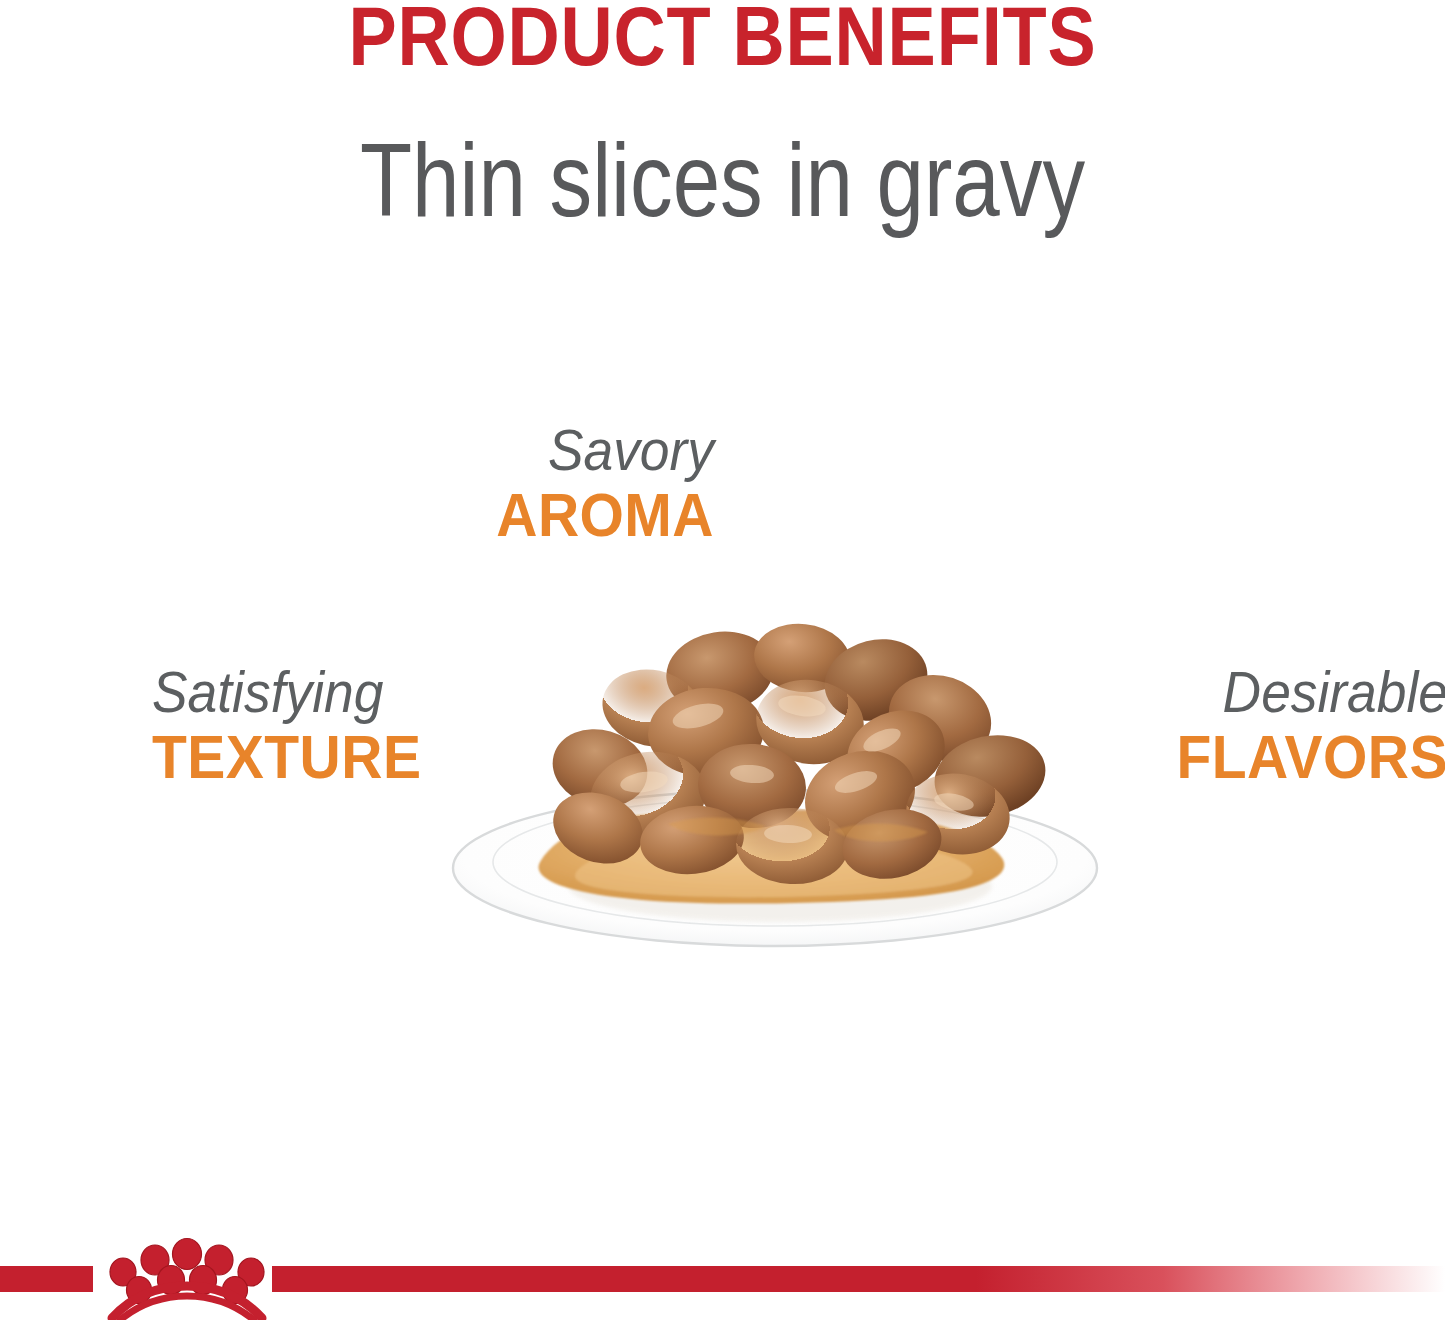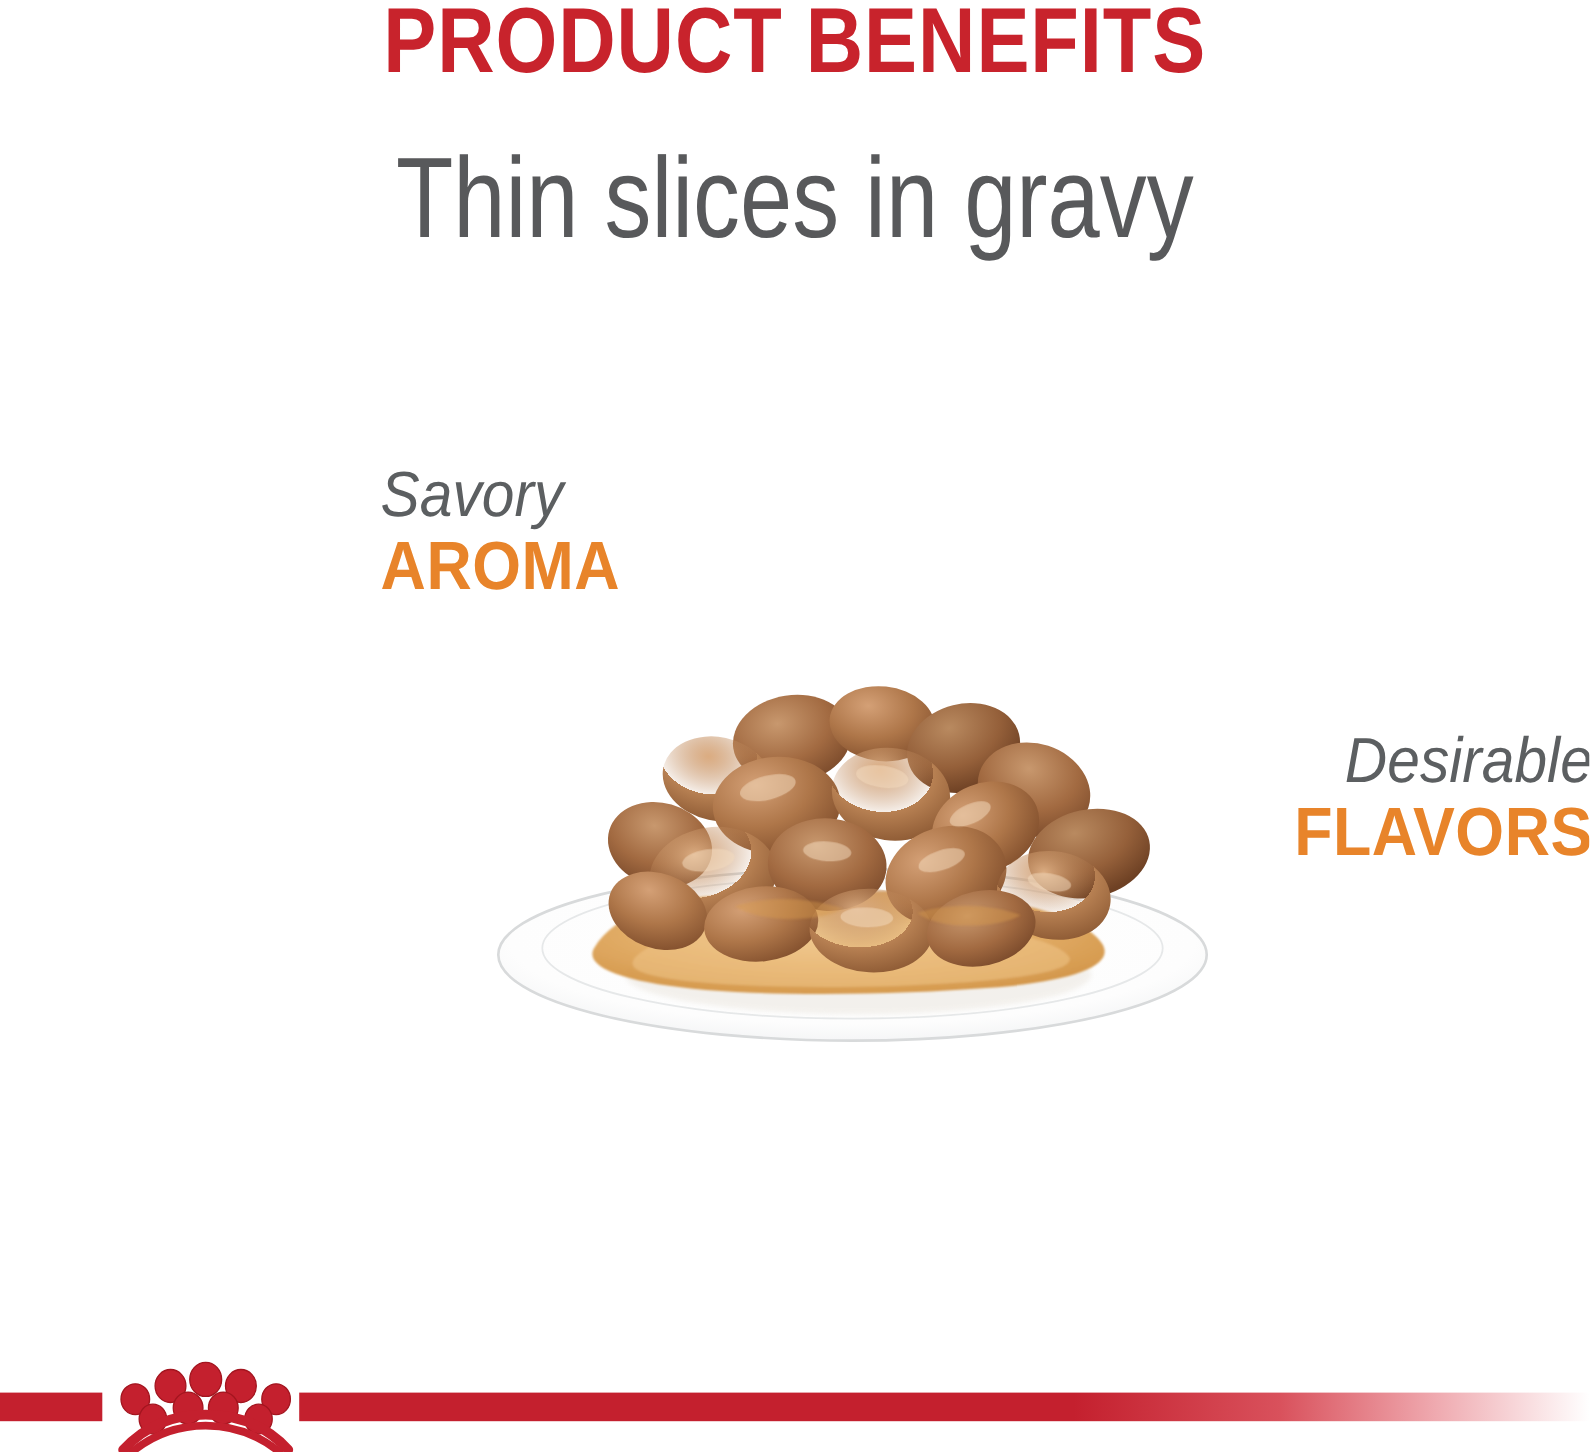--- a/index.html
+++ b/index.html
@@ -69,21 +69,21 @@
   .benefit .noun {
     font-family: "Liberation Sans Narrow", "Liberation Sans", sans-serif;
     font-weight: bold;
     font-size: 62px;
     color: #E8842A;
     letter-spacing: 0.5px;
     line-height: 1.1;
     display: block;
     transform: scaleX(0.92);
   }
-  .benefit.center  { text-align: left; }
+  .benefit.center  { text-align: right; }
   .benefit.center .adj,
   .benefit.center .noun { transform-origin: 50% 50%; }
   .benefit.leftal  { text-align: left; }
   .benefit.leftal .adj,
   .benefit.leftal .noun { transform-origin: 0% 50%; }
   .benefit.rightal { text-align: right; }
   .benefit.rightal .adj,
   .benefit.rightal .noun { transform-origin: 100% 50%; }
 
   #benefit-aroma       { left: 330px;  top: 420px; width: 400px; }
@@ -140,20 +140,24 @@
   <div class="heading-title">PRODUCT BENEFITS</div>
 
   <div class="heading-sub">Thin slices in gravy</div>
 
   <div class="benefit center" id="benefit-aroma">
     <span class="adj">Savory</span>
     <span class="noun">AROMA</span>
   </div>
 
 
+  <div class="benefit leftal" id="benefit-texture">
+    <span class="adj">Satisfying</span>
+    <span class="noun">TEXTURE</span>
+  </div>
 
   <div class="benefit rightal" id="benefit-flavors">
     <span class="adj">Desirable</span>
     <span class="noun">FLAVORS</span>
   </div>
 
   <div id="food-photo">
     <svg viewBox="0 0 690 370" xmlns="http://www.w3.org/2000/svg">
       <defs>
         <radialGradient id="plateGrad" cx="50%" cy="42%" r="62%">

